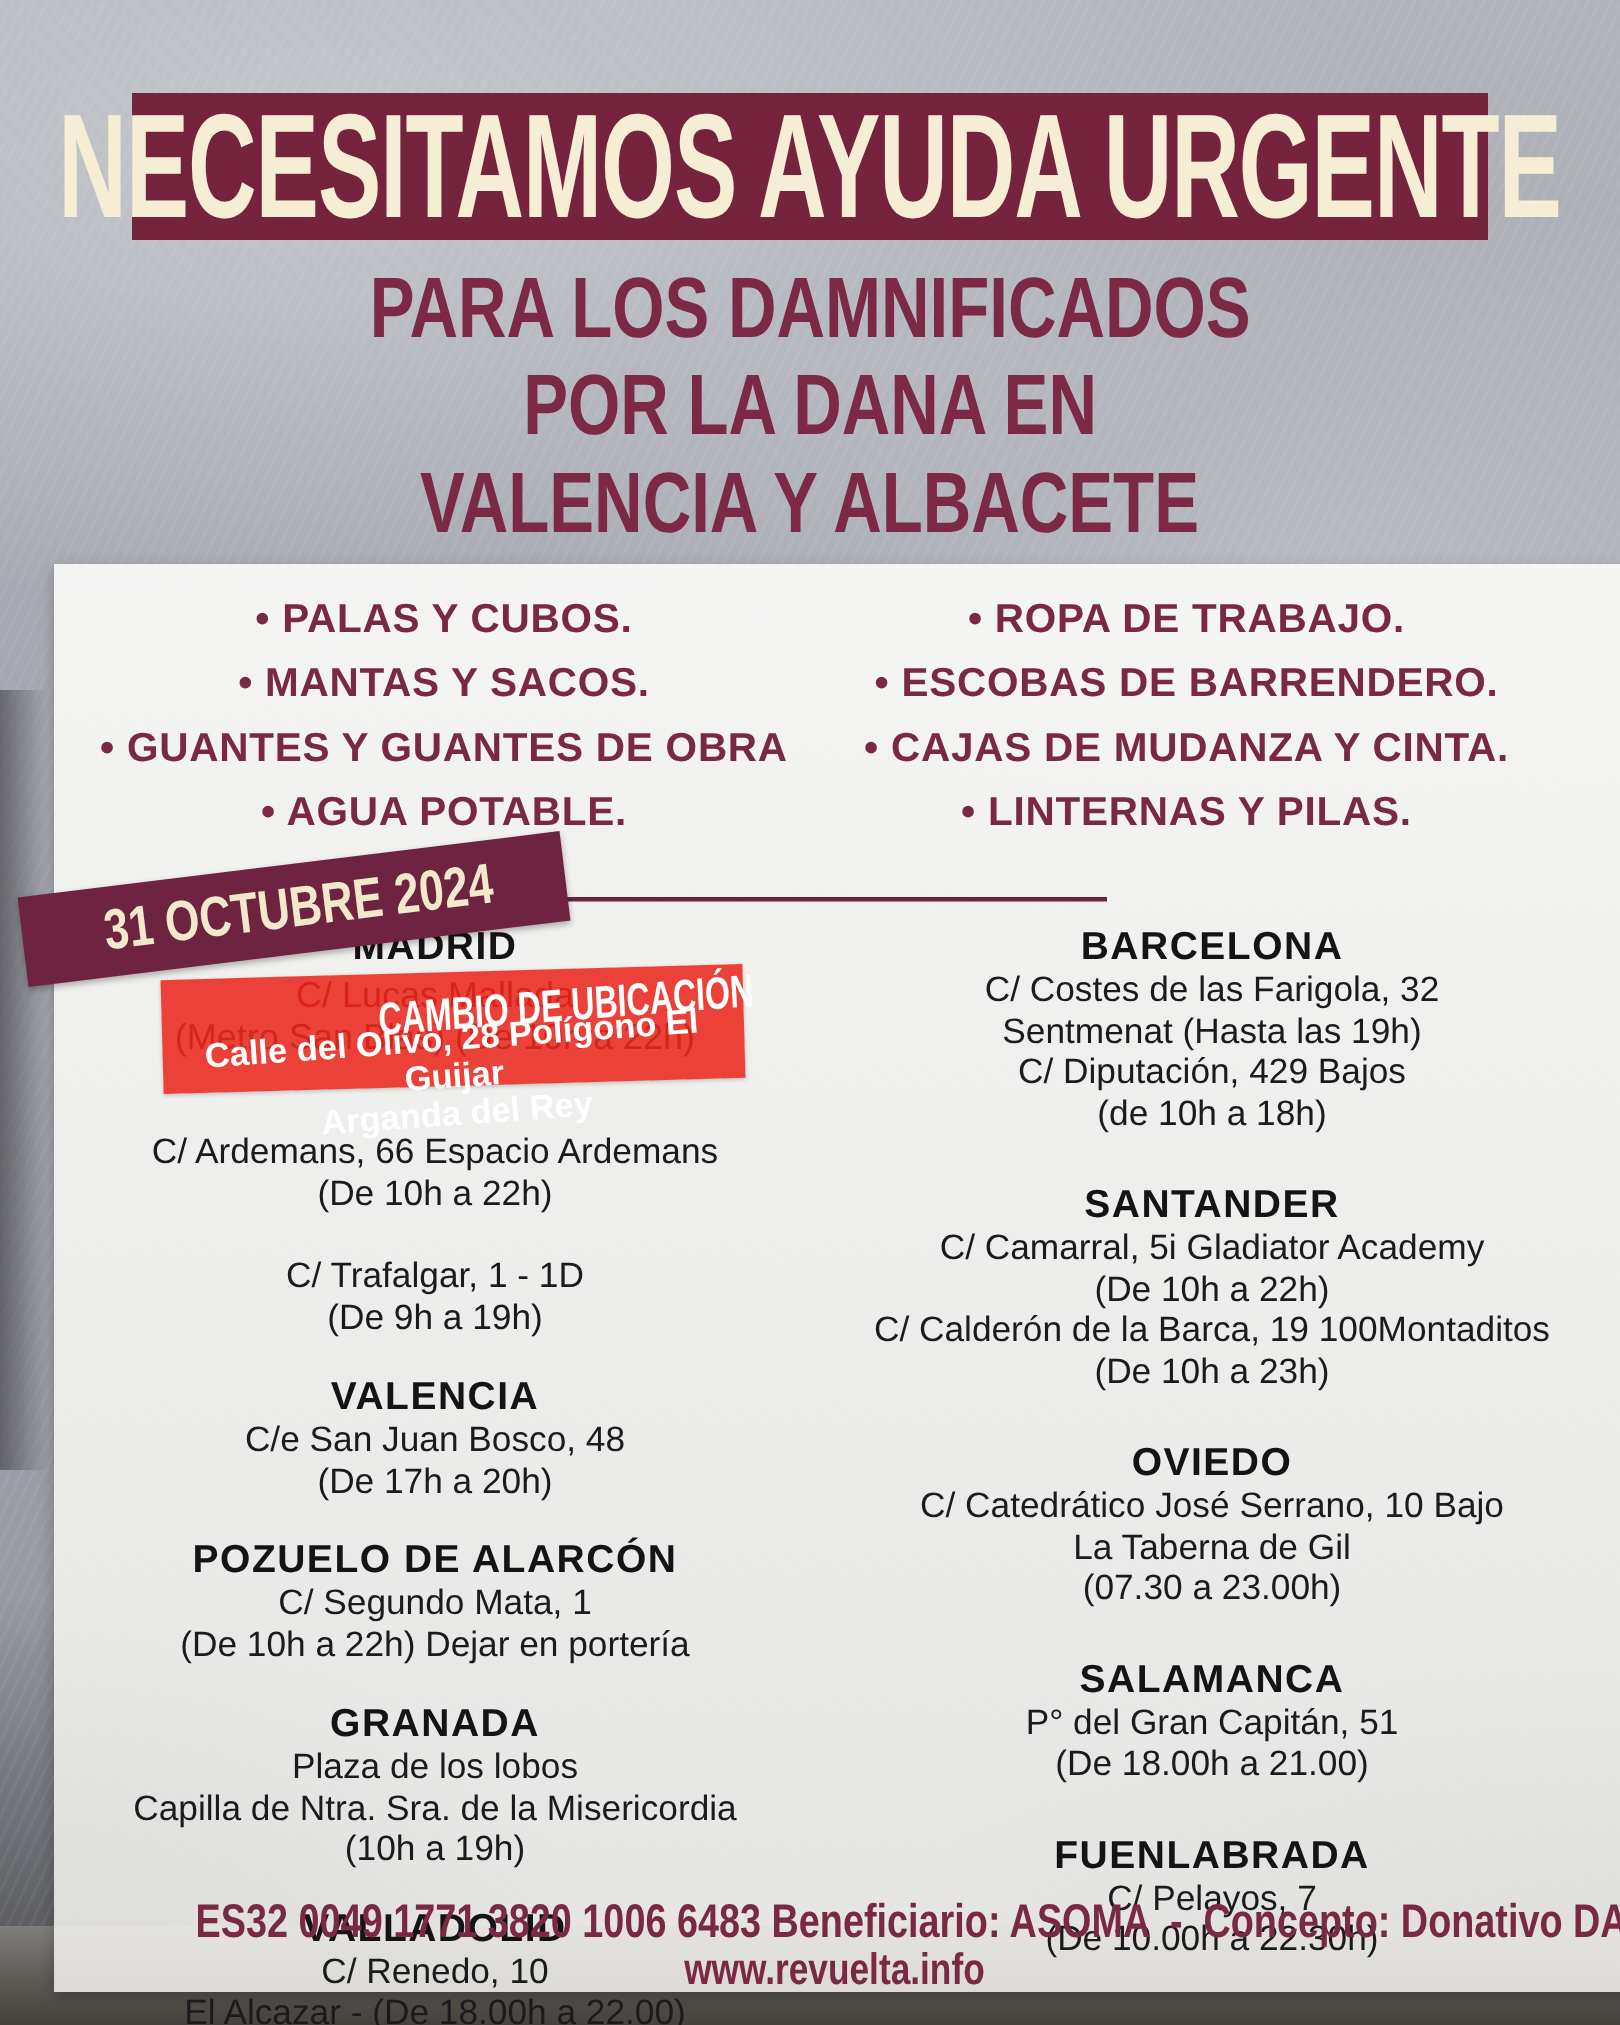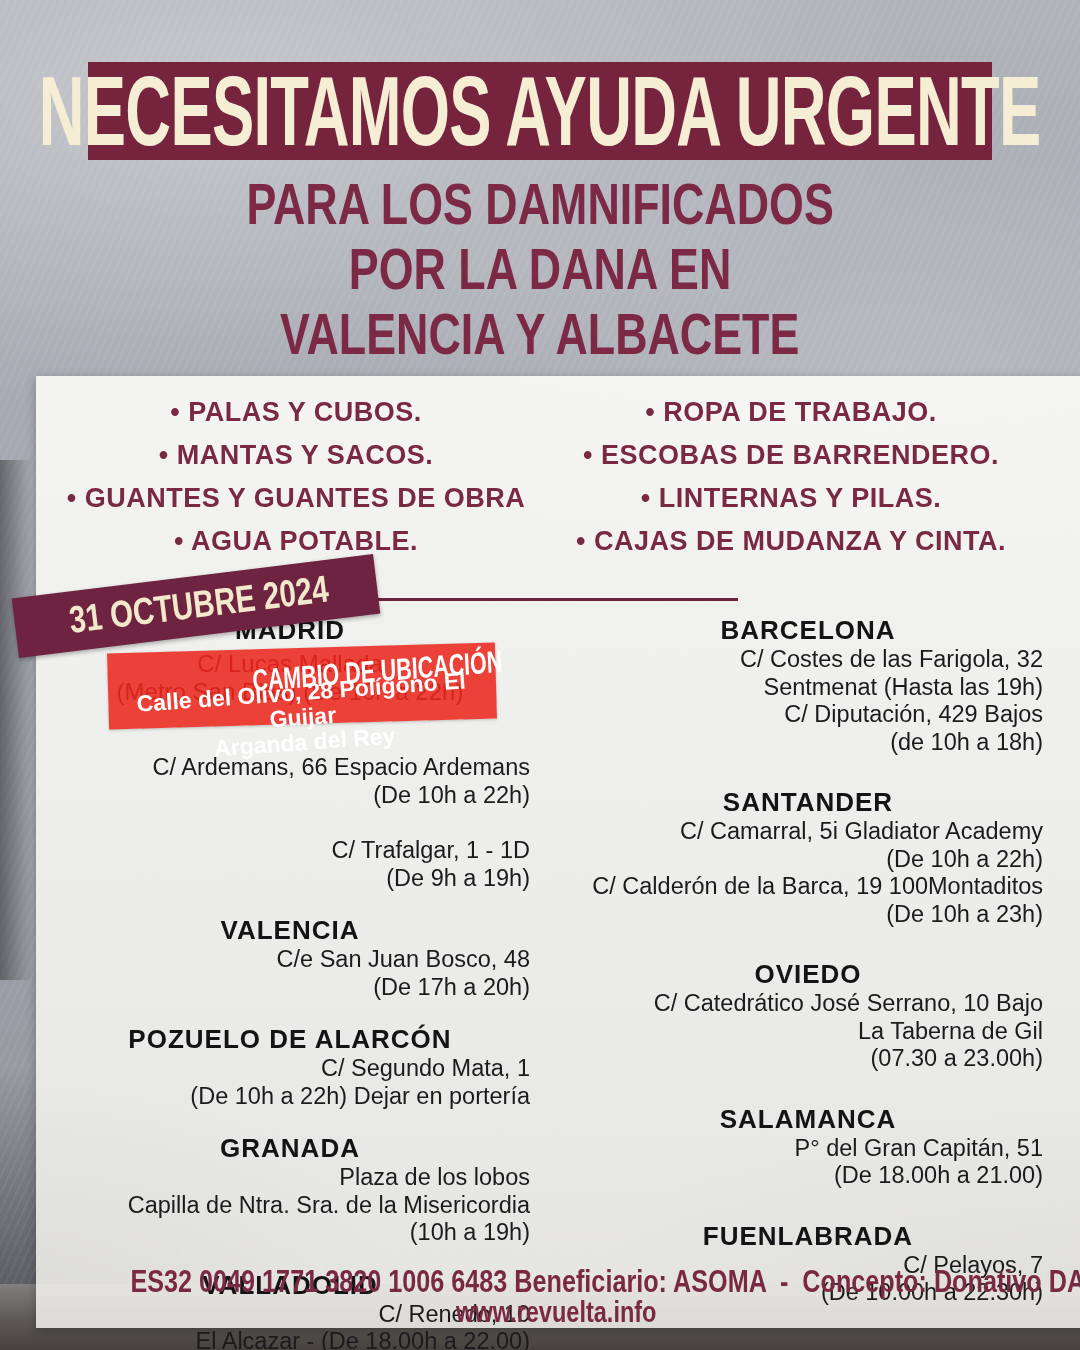--- a/index.html
+++ b/index.html
@@ -37,21 +37,21 @@
   .date-badge{position:absolute;left:14px;top:576px;transform:rotate(-7deg);
     background:#6E2340;padding:8px 20px 10px 26px;z-index:5;box-shadow:0 2px 4px rgba(0,0,0,0.3);}
   .date-badge span{display:inline-block;color:#F2E8CC;font-weight:bold;font-size:36px;
     white-space:nowrap;transform:scale(0.82,1.05);}
   .loc-col{position:absolute;top:238px;text-align:center;}
   #loc-left{left:14px;width:480px;}
   #loc-right{left:537px;width:470px;}
   #loc-left .city-block{margin-bottom:22px;}
   #loc-right .city-block{margin-bottom:30px;}
   .city-name{color:#141416;font-weight:bold;font-size:26px;line-height:32px;letter-spacing:1px;}
-  .addr-line{color:#1B1B1D;font-size:23.5px;line-height:27.5px;text-align:right;}
+  .addr-line{color:#1B1B1D;font-size:23.5px;line-height:27.5px;}
   .line-spacer{height:28px;}
   .stamp-wrap{position:relative;height:100px;margin:2px -20px 6px -20px;}
   .old-lines{position:absolute;left:0;right:0;top:2px;}
   .old-line-1{color:rgba(122,41,45,0.95);font-size:24px;line-height:28px;}
   .old-line-2{color:rgba(70,52,52,0.9);font-size:24px;line-height:28px;}
   .stamp-box{position:absolute;left:78px;width:388px;top:0px;height:76px;
     background:rgba(234,31,20,0.84);transform:rotate(-1.6deg);box-shadow:0 1px 3px rgba(0,0,0,0.2);}
   .stamp-label{position:absolute;right:-6px;top:2px;color:#ffffff;font-weight:bold;font-size:29px;
     white-space:nowrap;transform:scale(0.74,1.05) rotate(-2deg);transform-origin:right top;}
   .stamp-new{position:absolute;left:0;right:0;top:32px;transform:rotate(-2.5deg);}
@@ -89,22 +89,22 @@
   <div class="card">
     <div id="supplies-left" class="supplies-col">
         <div class="supply-item">• PALAS Y CUBOS.</div>
         <div class="supply-item">• MANTAS Y SACOS.</div>
         <div class="supply-item">• GUANTES Y GUANTES DE OBRA</div>
         <div class="supply-item">• AGUA POTABLE.</div>
       </div>
     <div id="supplies-right" class="supplies-col">
         <div class="supply-item">• ROPA DE TRABAJO.</div>
         <div class="supply-item">• ESCOBAS DE BARRENDERO.</div>
+        <div class="supply-item">• CAJAS DE MUDANZA Y CINTA.</div>
         <div class="supply-item">• LINTERNAS Y PILAS.</div>
-        <div class="supply-item">• CAJAS DE MUDANZA Y CINTA.</div>
       </div>
     <div class="divider"></div>
     <div id="loc-left" class="loc-col">
         <div class="city-block">
           <div class="city-name">MADRID</div>
           <div class="stamp-wrap">
             <div class="old-lines">
               <div class="old-line-1">C/ Lucas Mallada</div>
               <div class="old-line-2">(Metro San Blas) (De 10h a 22h)</div>
             </div>

